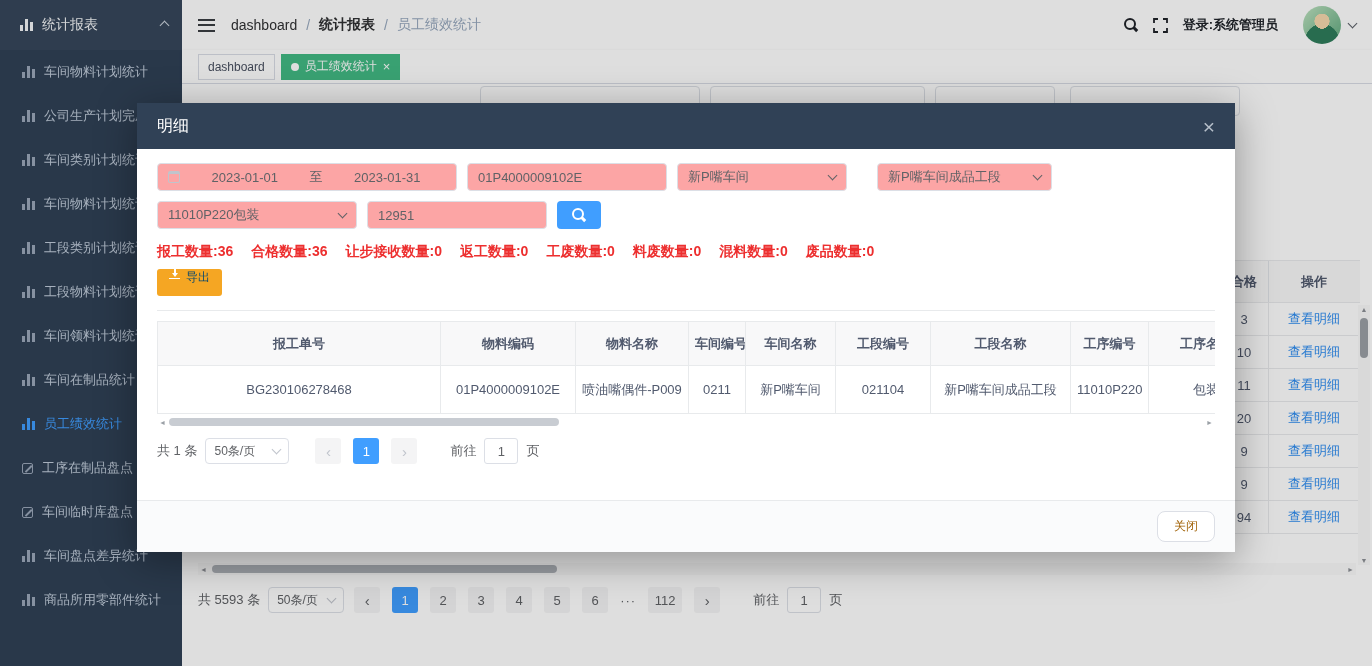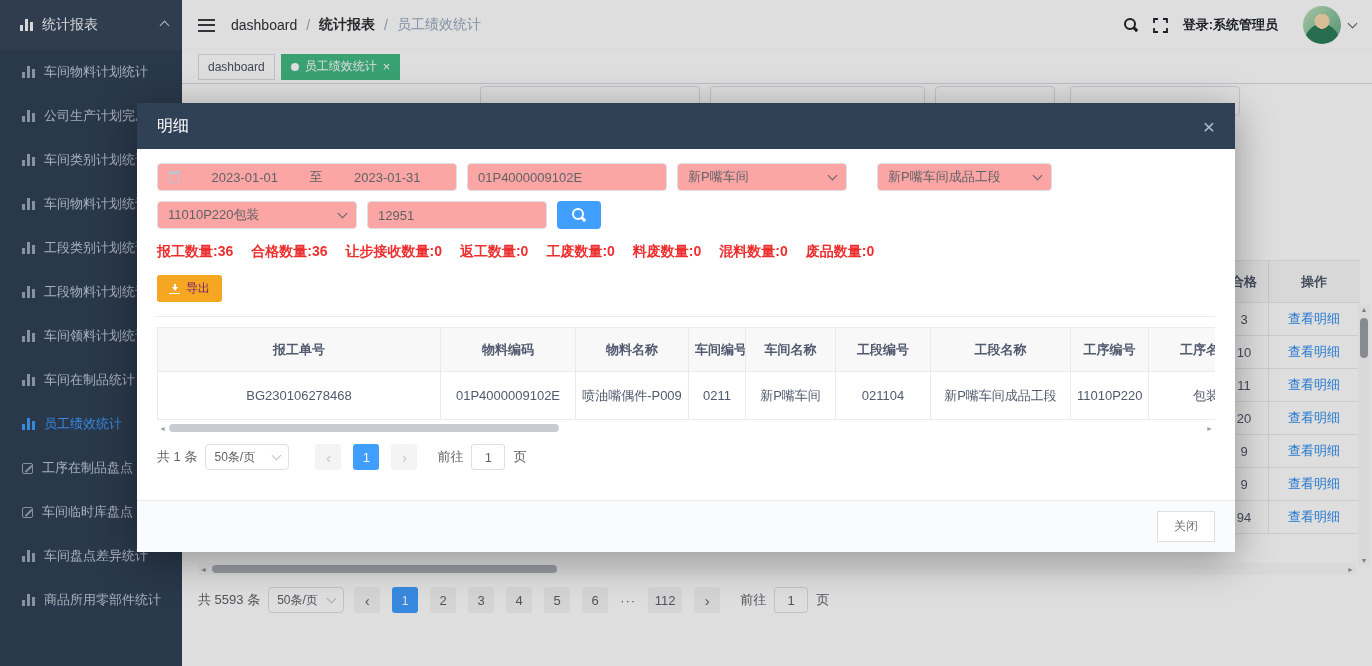--- a/index.html
+++ b/index.html
@@ -83,53 +83,53 @@
   .bg-pagination{position:absolute;left:16px;top:503px;display:flex;align-items:center;gap:8px;color:#606266;font-size:13px}
   .sel{display:inline-flex;align-items:center;justify-content:space-between;gap:8px;border:1px solid #dcdfe6;border-radius:4px;background:#fff;height:28px;padding:0 8px;color:#606266;cursor:pointer}
   .sel .chev{color:#c0c4cc}
   .sel.small{width:76px;height:26px;font-size:12px}
   .pg-btn{min-width:26px;height:26px;margin:0 2px;background:#f4f4f5;border-radius:3px;display:inline-flex;align-items:center;justify-content:center;color:#606266;font-size:13px}
   .pg-btn.arrow{color:#c0c4cc;font-size:15px}
   .pg-btn.enabled-arrow{color:#606266;font-size:15px}
   .pg-btn.active{background:#409EFF;color:#fff}
   .pg-btn.wide{min-width:34px}
   .pg-ellipsis{color:#606266;letter-spacing:1px;margin:0 2px}
-  .goto-label{margin-left:10px}
+  .goto-label{margin-left:23px}
   .goto-input{display:inline-flex;align-items:center;justify-content:center;width:34px;height:26px;border:1px solid #dcdfe6;border-radius:3px;background:#fff;color:#606266}
 
   
   .mask{position:absolute;inset:0;background:rgba(0,0,0,.13);z-index:50}
   .modal{position:absolute;left:137px;top:103px;width:1098px;height:449px;background:#fff;border-radius:2px;box-shadow:0 8px 40px rgba(0,0,0,.35);z-index:60;display:flex;flex-direction:column}
   .modal-header{height:46px;flex:none;background:#304156;color:#fff;display:flex;align-items:center;padding:0 20px;font-size:16px}
   .modal-close{margin-left:auto;color:#b6bfca;font-size:21px;line-height:1}
   .modal-body{flex:1;padding:14px 20px 0;overflow:hidden}
   .frow{display:flex;align-items:center;gap:10px;margin-bottom:10px}
   .ctrl{height:28px;border:1px solid #dcdfe6;border-radius:4px;background:#fca5a5;display:flex;align-items:center;padding:0 10px;color:#606266;font-size:13px}
   .date-range{width:300px;gap:6px}
   .date-range .dr-date{flex:1;text-align:center}
   .date-range .dr-to{color:#606266}
   .w200{width:200px}.w180{width:180px}.w170{width:170px}.w175{width:175px}
   .is-select{justify-content:space-between;cursor:pointer}
   .ml20{margin-left:20px}
   .btn-search{width:44px;height:28px;background:#409EFF;border-radius:4px;display:flex;align-items:center;justify-content:center}
   .stats{display:flex;flex-wrap:nowrap;gap:18px;margin-top:14px;color:#ed2f2f;font-weight:700;font-size:14px;white-space:nowrap}
-  .btn-export{margin-top:14px;height:27px;display:inline-flex;align-items:center;gap:6px;background:#f5a623;color:#701a75;border-radius:3px;padding:0 12px;font-size:12px}
+  .btn-export{margin-top:8px;height:27px;display:inline-flex;align-items:flex-start;gap:6px;background:#f5a623;color:#0c4a6e;border-radius:3px;padding:0 12px;font-size:12px}
   .hr{height:1px;background:#e8eaec;margin-top:14px}
   .tbl-wrap{margin-top:10px;overflow:hidden;width:1058px}
   table.det{border-collapse:collapse;table-layout:fixed;width:1106px}
   .det th,.det td{border:1px solid #e8eaec;text-align:center;font-size:13px;color:#515a6e;padding:0 6px;overflow:hidden;white-space:nowrap}
   .det th{height:44px;background:#f8f8f9;font-weight:700}
   .det td{height:48px;background:#fff}
   .m-hscroll{position:relative;height:12px;margin-top:2px;display:flex;align-items:center;justify-content:space-between;padding:0 2px;font-size:7px;color:#9aa0a6}
   .m-hthumb{position:absolute;left:12px;top:2px;width:390px;height:8px;border-radius:4px;background:#c8ccd2}
   .m-pagination{display:flex;align-items:center;gap:8px;margin-top:10px;color:#606266;font-size:13px}
   .m-pagination .sel{width:84px;height:26px;font-size:12px}
   .mlp{margin-left:18px}
   .modal-footer{height:52px;flex:none;border-top:1px solid #e8eaec;background:#fafbfc;display:flex;align-items:center;justify-content:flex-end;padding:0 20px}
-  .btn-plain{padding:6px 16px;border:1px solid #dcdfe6;border-radius:0;background:#fff;color:#737373;font-size:12px;cursor:pointer}
+  .btn-plain{padding:6px 16px;border:1px solid #dcdfe6;border-radius:8px;background:#fff;color:#a16207;font-size:12px;cursor:pointer}
 </style>
 </head>
 <body>
 
 <div class="screen">
 
   <aside class="sidebar">
     <div class="sb-header">
       <span class="ic i-chart"></span>
       <span>统计报表</span>

